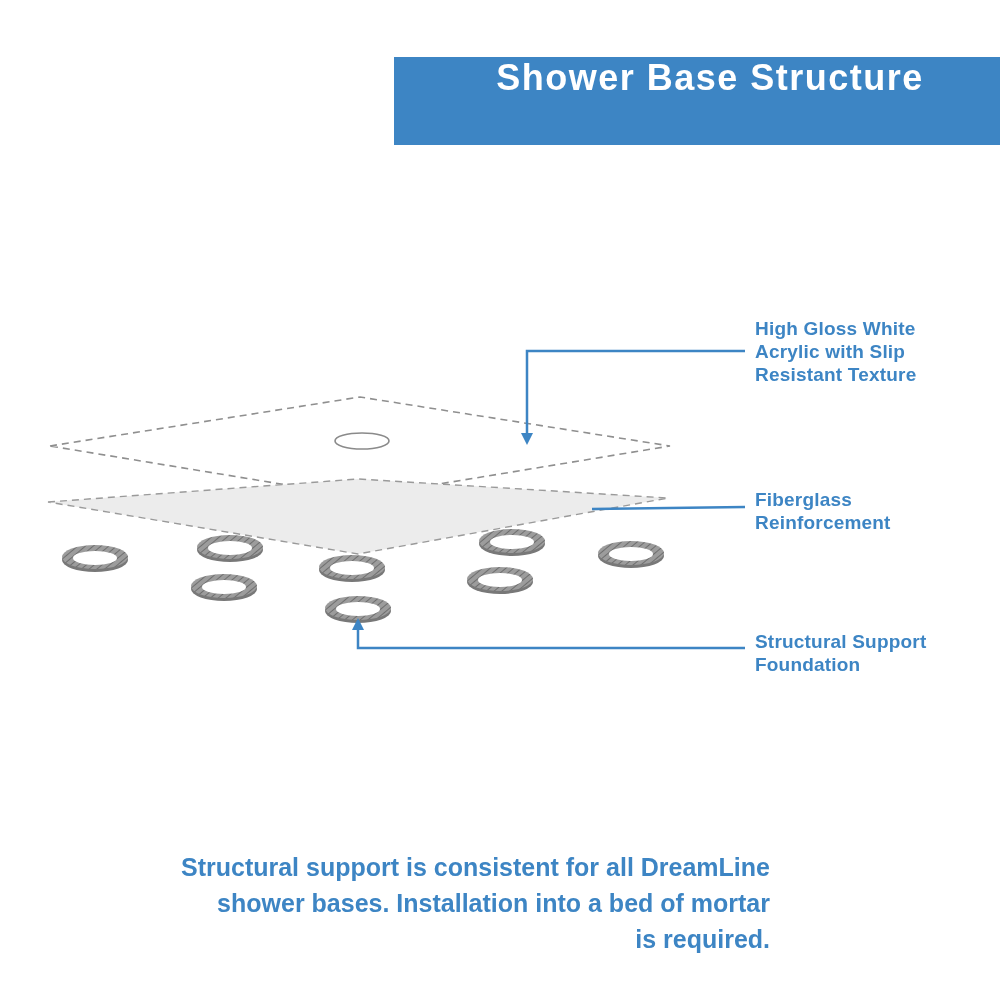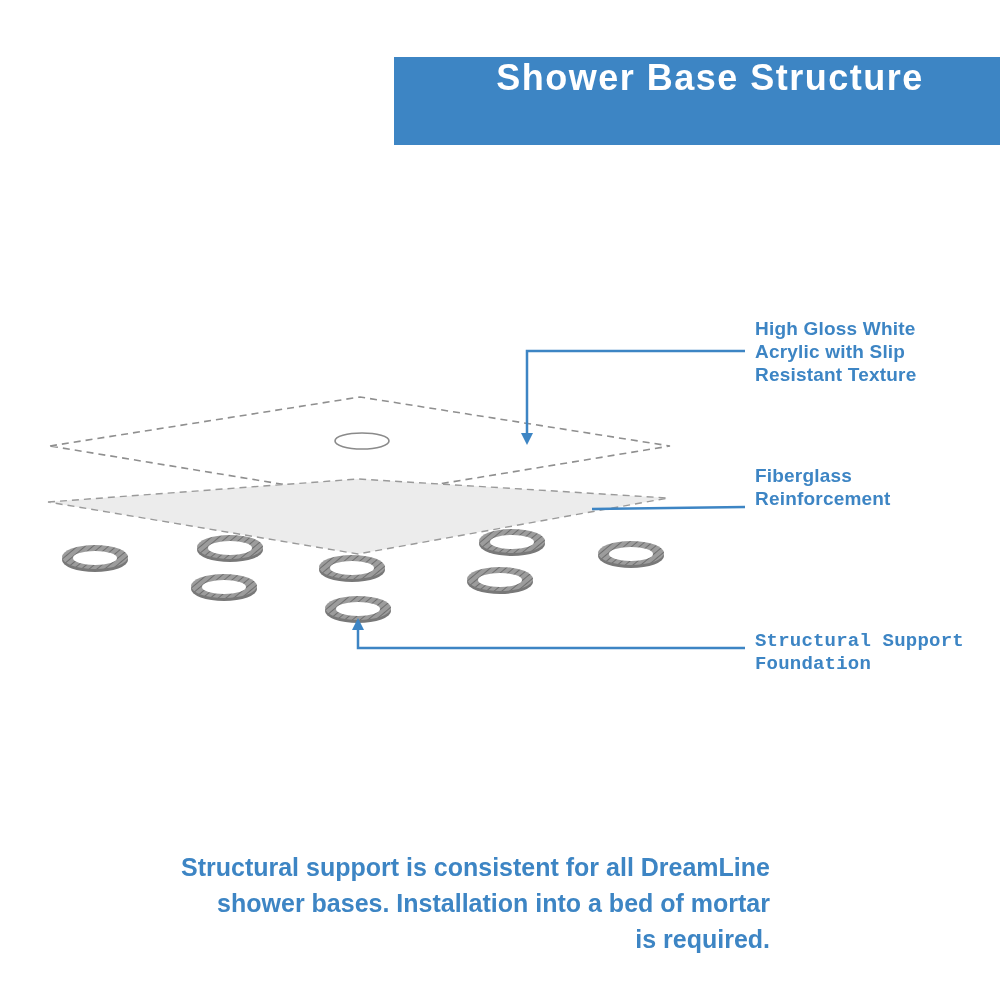--- a/index.html
+++ b/index.html
@@ -13,22 +13,22 @@
   }
   .banner h1{
     margin:0;color:#ffffff;font-size:36px;font-weight:bold;letter-spacing:1.5px;
   }
   .diagram{position:absolute;left:0;top:0;pointer-events:none;}
   .label{
     position:absolute;color:#3d85c4;font-weight:bold;font-size:19px;
     line-height:23px;white-space:pre-line;letter-spacing:0.2px;
   }
   .label-acrylic{left:755px;top:317px;}
-  .label-fiberglass{left:755px;top:464px;}
-  .label-support{left:755px;top:630px;font-family:Liberation Mono, monospace;}
+  .label-fiberglass{left:755px;top:488px;}
+  .label-support{left:755px;top:630px;}
   .footer{
     position:absolute;left:50px;top:849px;width:720px;color:#3d85c4;
     font-weight:bold;font-size:25px;line-height:36px;white-space:pre-line;text-align:right;
   }
 </style>
 </head>
 <body>
 
 <div class="page">
 

